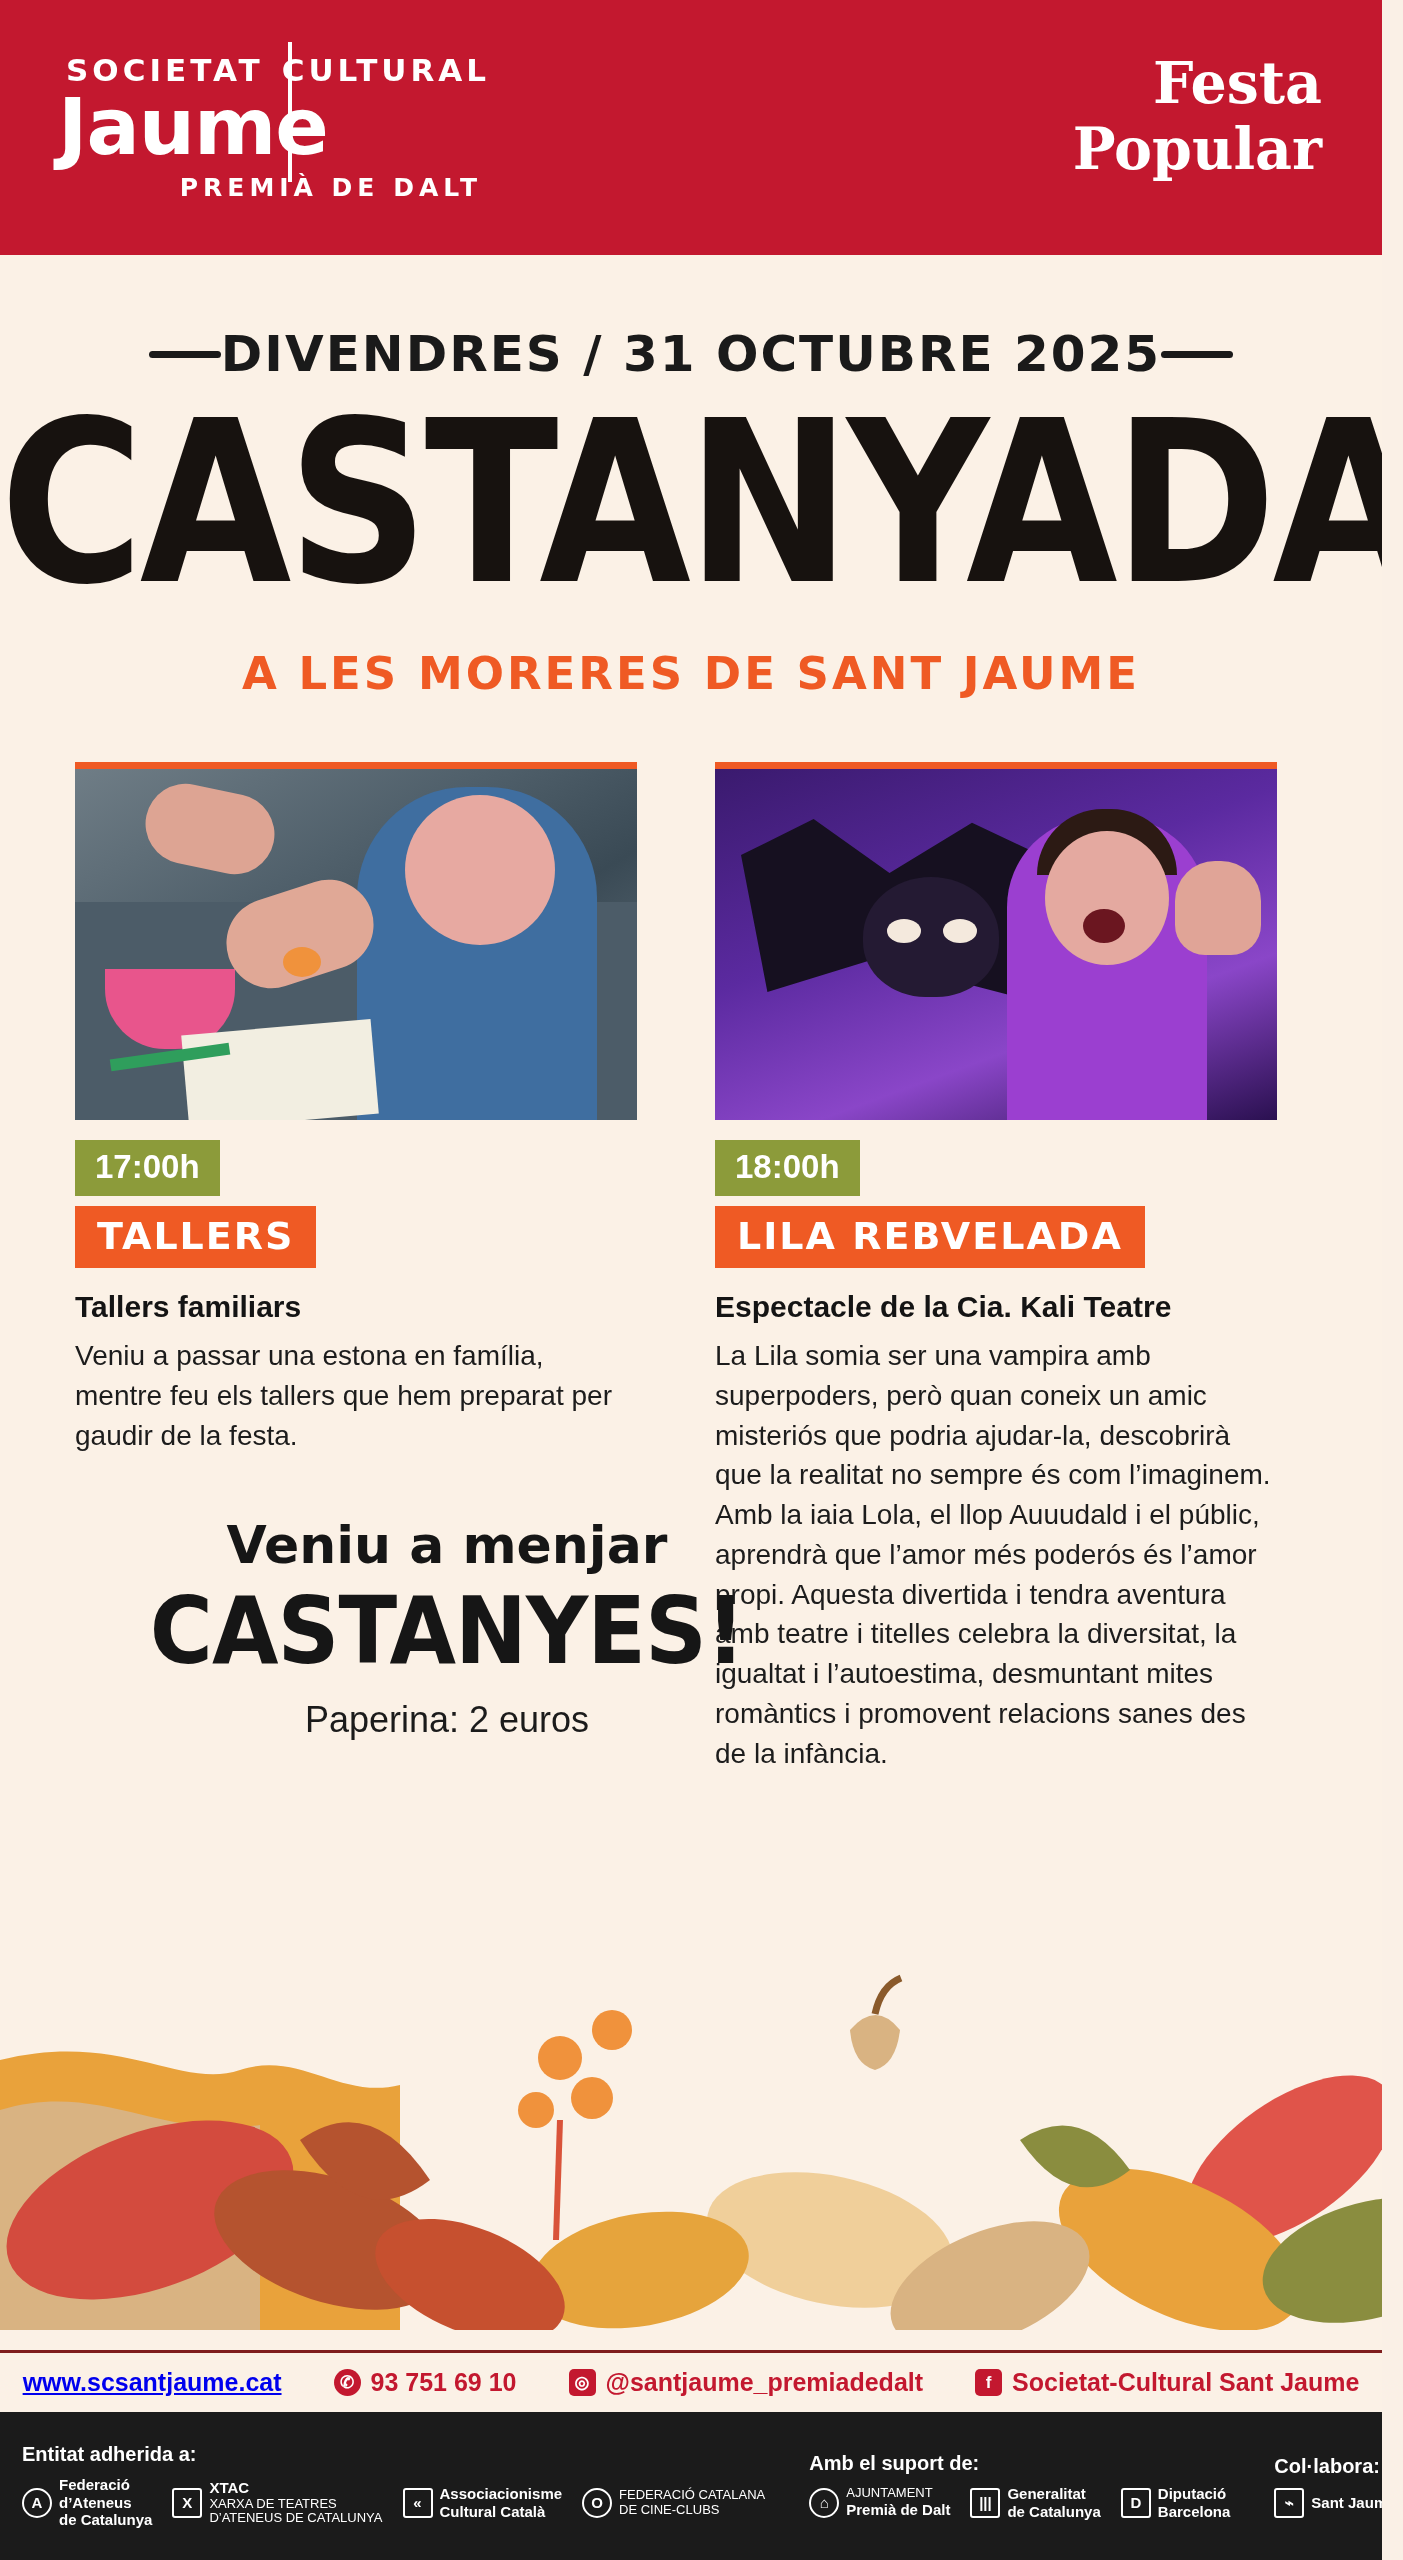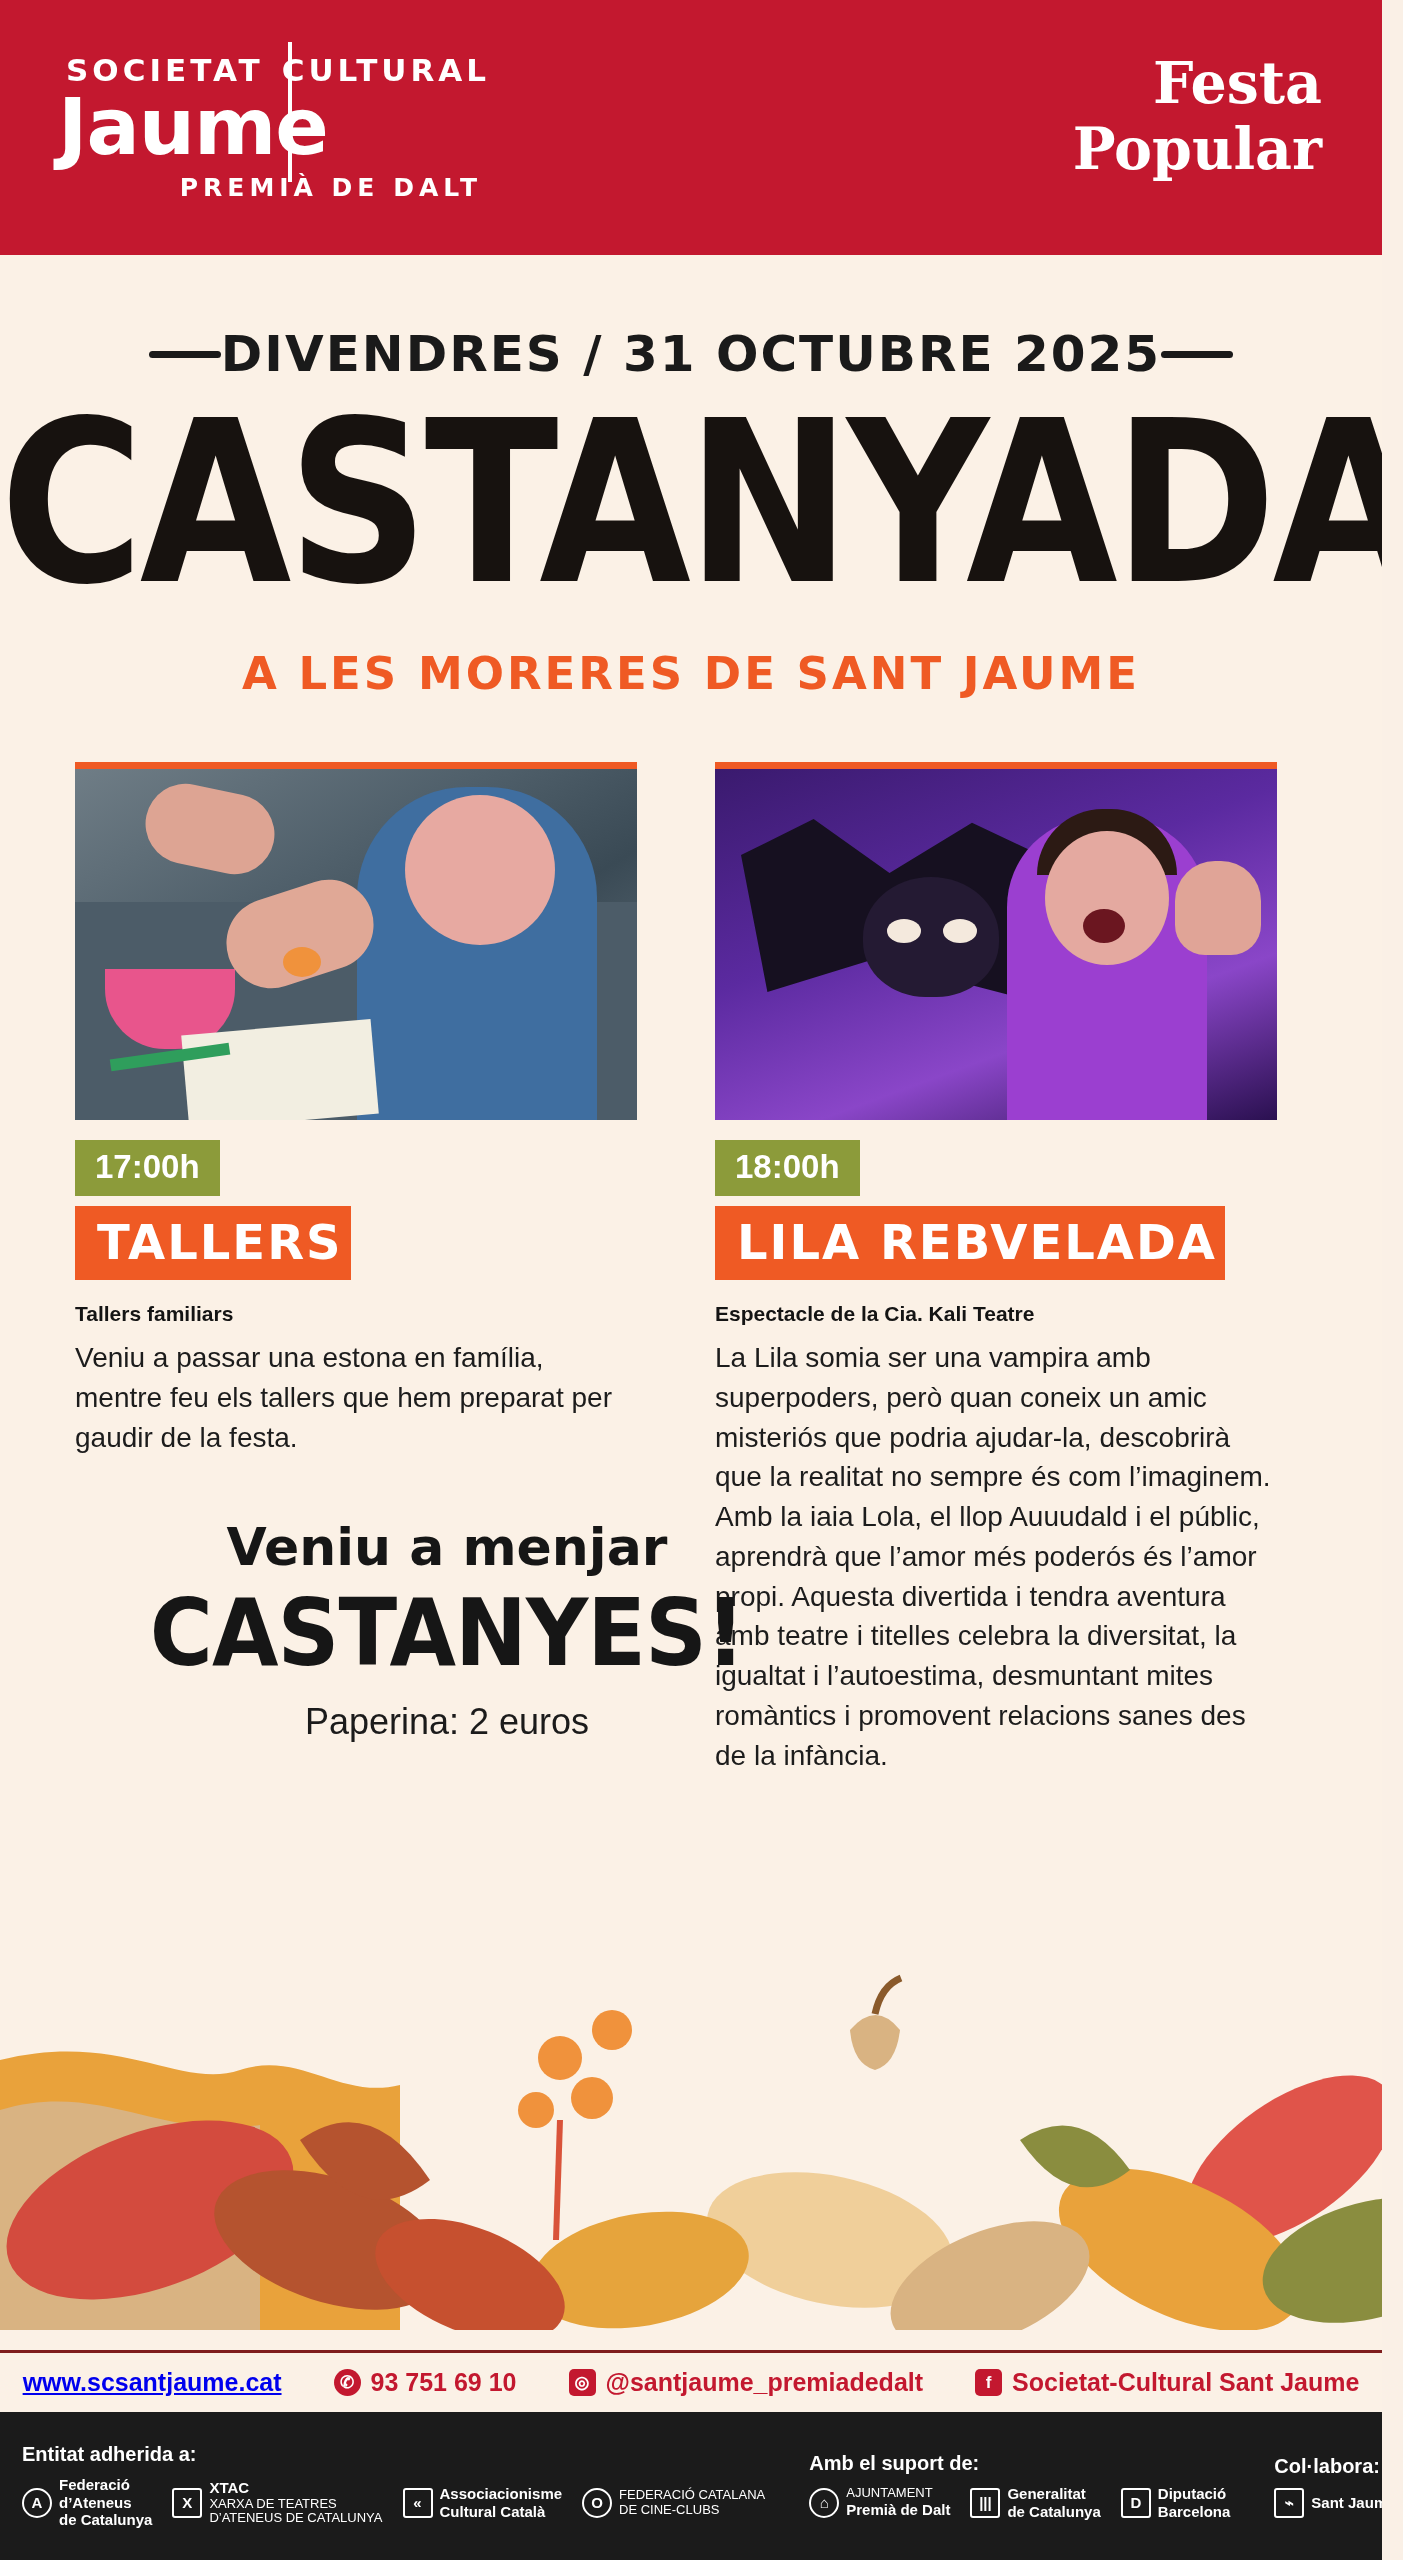--- a/index.html
+++ b/index.html
@@ -225,29 +225,29 @@
     font-size: 33px;
     font-weight: bold;
     padding: 8px 20px 10px 20px;
     font-family: "Liberation Sans", sans-serif;
   }
   .name-badge {
     display: inline-block;
     margin-top: 10px;
     background: #ef5a24;
     color: #ffffff;
-    font-size: 48px;
+    font-size: 38px;
     font-weight: bold;
     letter-spacing: 2px;
-    padding: 8px 8px 10px 22px;
+    padding: 8px 22px 10px 22px;
     font-family: "DejaVu Sans", sans-serif;
   }
   .act-lead {
     margin-top: 22px;
-    font-size: 21px;
+    font-size: 30px;
     font-weight: bold;
     color: #141414;
   }
   .act-body {
     margin-top: 12px;
     font-size: 28px;
     line-height: 1.42;
     color: #1c1c1c;
   }
 

